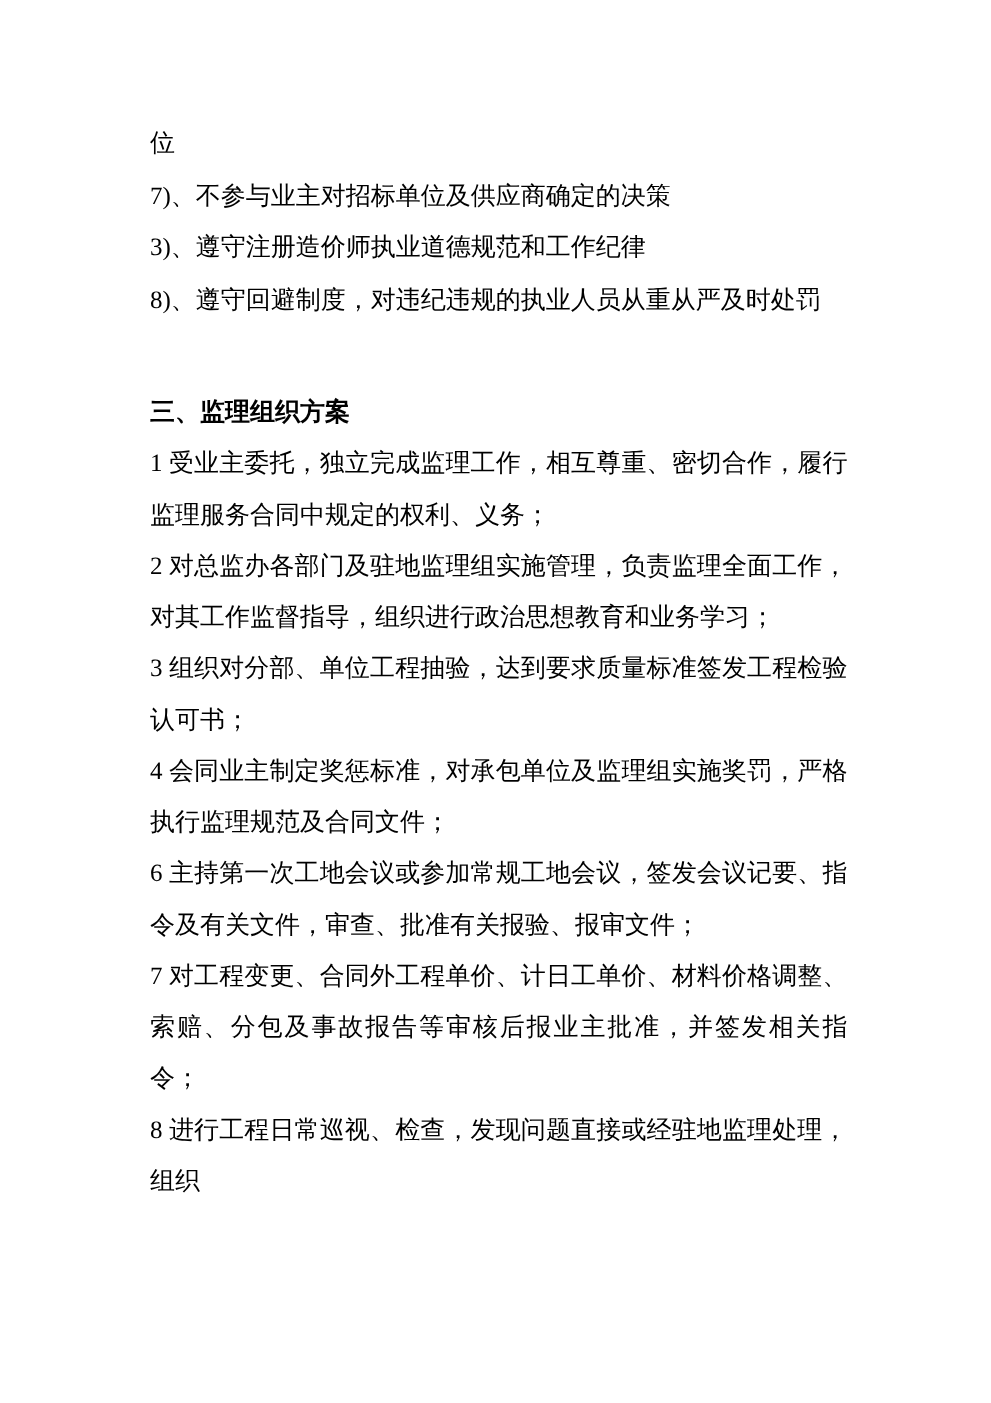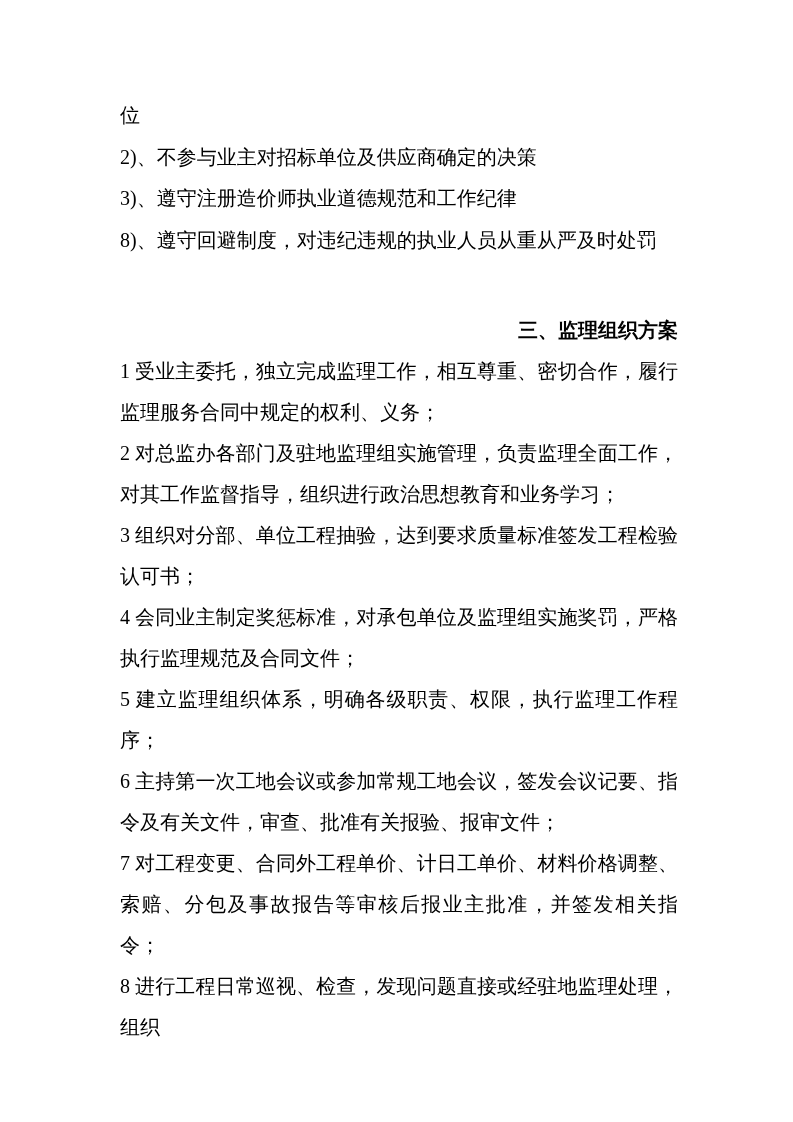--- a/index.html
+++ b/index.html
@@ -26,48 +26,47 @@
     margin: 0;
     font-size: 20px;
     line-height: 41.5px;
     text-align: left;
     white-space: normal;
   }
   .heading {
     margin: 49px 0 0 0;
     font-size: 20px;
     line-height: 41px;
-    text-align: right;
+    text-align: left;
   }
   .para {
     margin: 0;
     font-size: 20px;
     line-height: 41px;
     text-align: justify;
     text-justify: inter-ideograph;
     word-break: break-all;
   }
 </style>
 </head>
 <body>
 
 <div class="page">
   <div class="content">
 
     <p class="line">位</p>
 
-    <p class="line">2)、不参与业主对招标单位及供应商确定的决策</p>
+    <p class="line">7)、不参与业主对招标单位及供应商确定的决策</p>
     <p class="line">3)、遵守注册造价师执业道德规范和工作纪律</p>
     <p class="line">8)、遵守回避制度，对违纪违规的执业人员从重从严及时处罚</p>
 
     <h2 class="heading">三、监理组织方案</h2>
 
     <p class="para">1 受业主委托，独立完成监理工作，相互尊重、密切合作，履行监理服务合同中规定的权利、义务；</p>
     <p class="para">2 对总监办各部门及驻地监理组实施管理，负责监理全面工作，对其工作监督指导，组织进行政治思想教育和业务学习；</p>
     <p class="para">3 组织对分部、单位工程抽验，达到要求质量标准签发工程检验认可书；</p>
     <p class="para">4 会同业主制定奖惩标准，对承包单位及监理组实施奖罚，严格执行监理规范及合同文件；</p>
-    <p class="para">5 建立监理组织体系，明确各级职责、权限，执行监理工作程序；</p>
     <p class="para">6 主持第一次工地会议或参加常规工地会议，签发会议记要、指令及有关文件，审查、批准有关报验、报审文件；</p>
     <p class="para">7 对工程变更、合同外工程单价、计日工单价、材料价格调整、索赔、分包及事故报告等审核后报业主批准，并签发相关指令；</p>
     <p class="para">8 进行工程日常巡视、检查，发现问题直接或经驻地监理处理，组织</p>
 
   </div>
 </div>
 
 </body></html>

